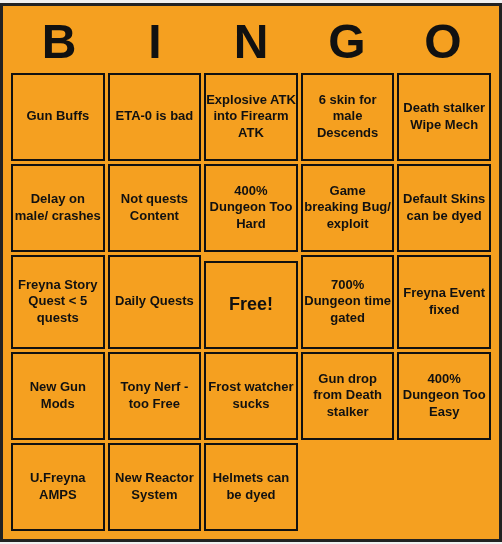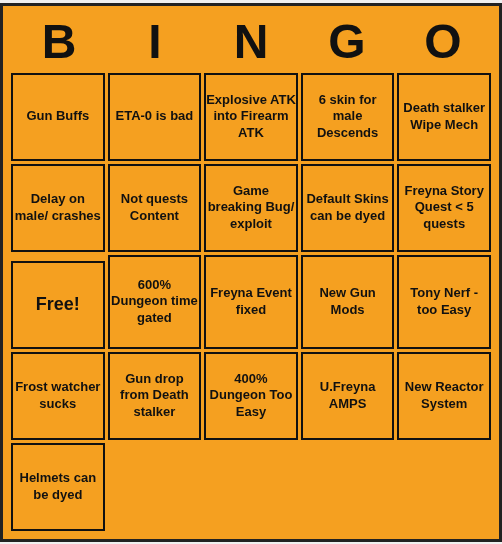--- a/index.html
+++ b/index.html
@@ -68,28 +68,30 @@
       <div class="bingo-letter">O</div>
     </div>
   <div class="bingo-grid">
   <div class="bingo-cell">Gun Buffs</div>
       <div class="bingo-cell">ETA-0 is bad</div>
       <div class="bingo-cell">Explosive ATK into Firearm ATK</div>
       <div class="bingo-cell">6 skin for male Descends</div>
       <div class="bingo-cell">Death stalker Wipe Mech</div>
       <div class="bingo-cell">Delay on male/ crashes</div>
       <div class="bingo-cell">Not quests Content</div>
+      <div class="bingo-cell">400% Dungeon Too Hard</div>
       <div class="bingo-cell">Game breaking Bug/ exploit</div>
       <div class="bingo-cell">Default Skins can be dyed</div>
       <div class="bingo-cell">Freyna Story Quest &lt; 5 quests</div>
+      <div class="bingo-cell">Daily Quests</div>
       <div class="bingo-cell free">Free!</div>
-      <div class="bingo-cell">600% Dungeon time gated</div>
+      <div class="bingo-cell">700% Dungeon time gated</div>
       <div class="bingo-cell">Freyna Event fixed</div>
       <div class="bingo-cell">New Gun Mods</div>
-      <div class="bingo-cell">Tony Nerf - too Easy</div>
+      <div class="bingo-cell">Tony Nerf - too Free</div>
       <div class="bingo-cell">Frost watcher sucks</div>
       <div class="bingo-cell">Gun drop from Death stalker</div>
       <div class="bingo-cell">400% Dungeon Too Easy</div>
       <div class="bingo-cell">U.Freyna AMPS</div>
       <div class="bingo-cell">New Reactor System</div>
       <div class="bingo-cell">Helmets can be dyed</div>
     </div>
 </div>
 
 </body></html>

